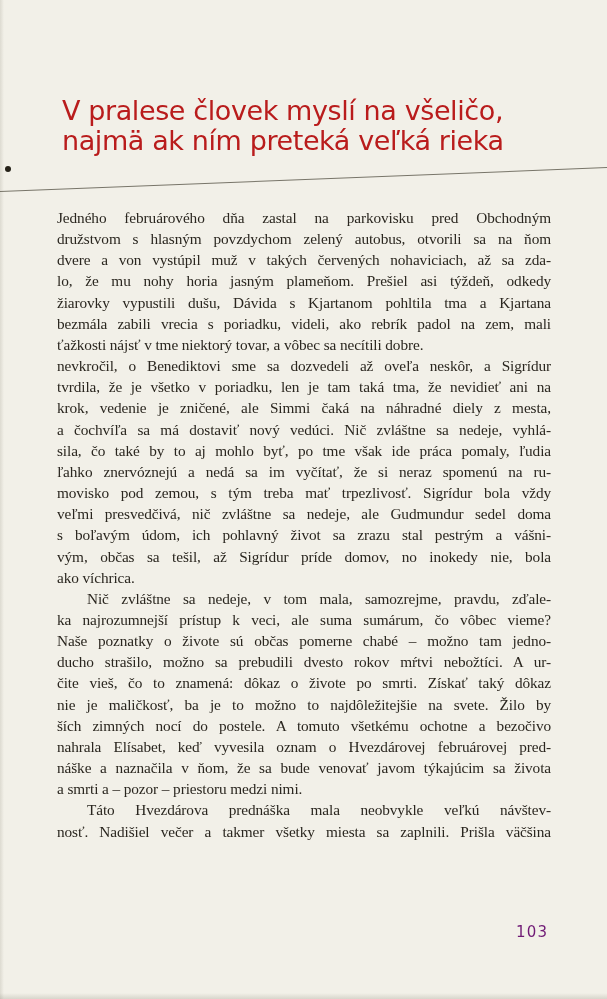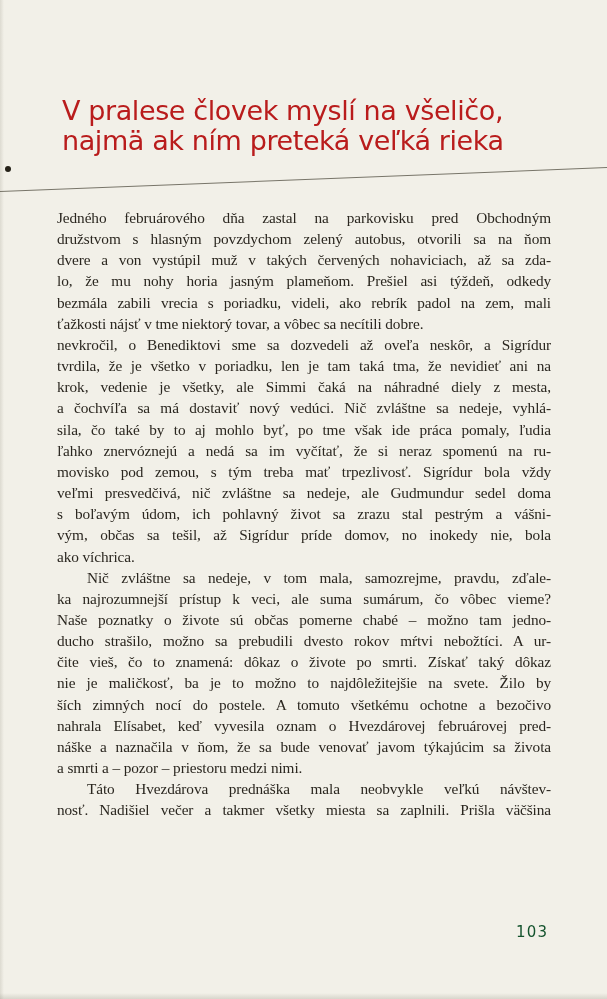--- a/index.html
+++ b/index.html
@@ -83,21 +83,21 @@
     text-align-last: justify;
   }
   .line.first { text-indent: 30px; }
   .page-number {
     position: absolute;
     left: 516px;
     top: 923px;
     font-family: "DejaVu Sans", sans-serif;
     font-size: 15px;
     letter-spacing: 1.2px;
-    color: #14532d;
+    color: #701a75;
   }
 </style>
 </head>
 <body>
 
 <div class="page">
   <span class="edge-dot"></span>
 
   <h1 class="heading">
     <span class="hl">V pralese človek myslí na všeličo,</span>
@@ -105,27 +105,28 @@
   </h1>
 
   <div class="rule"></div>
 
   <main class="body-text">
       <p class="para">
         <span class="line just">Jedného februárového dňa zastal na parkovisku pred Obchodným</span>
         <span class="line just">družstvom s hlasným povzdychom zelený autobus, otvorili sa na ňom</span>
         <span class="line just">dvere a von vystúpil muž v takých červených nohaviciach, až sa zda-</span>
         <span class="line just">lo, že mu nohy horia jasným plameňom. Prešiel asi týždeň, odkedy</span>
+        <span class="line just">žiarovky vypustili dušu, Dávida s Kjartanom pohltila tma a Kjartana</span>
         <span class="line just">bezmála zabili vrecia s poriadku, videli, ako rebrík padol na zem, mali</span>
         <span class="line">ťažkosti nájsť v tme niektorý tovar, a vôbec sa necítili dobre.</span>
       </p>
       <p class="para">
         <span class="line just">nevkročil, o Benediktovi sme sa dozvedeli až oveľa neskôr, a Sigrídur</span>
         <span class="line just">tvrdila, že je všetko v poriadku, len je tam taká tma, že nevidieť ani na</span>
-        <span class="line just">krok, vedenie je všetky, ale Simmi čaká na náhradné diely z mesta,</span>
+        <span class="line just">krok, vedenie je zničené, ale Simmi čaká na náhradné diely z mesta,</span>
         <span class="line just">a čochvíľa sa má dostaviť nový vedúci. Nič zvláštne sa nedeje, vyhlá-</span>
         <span class="line just">sila, čo také by to aj mohlo byť, po tme však ide práca pomaly, ľudia</span>
         <span class="line just">ľahko znervóznejú a nedá sa im vyčítať, že si neraz spomenú na ru-</span>
         <span class="line just">movisko pod zemou, s tým treba mať trpezlivosť. Sigrídur bola vždy</span>
         <span class="line just">veľmi presvedčivá, nič zvláštne sa nedeje, ale Gudmundur sedel doma</span>
         <span class="line just">s boľavým údom, ich pohlavný život sa zrazu stal pestrým a vášni-</span>
         <span class="line just">vým, občas sa tešil, až Sigrídur príde domov, no inokedy nie, bola</span>
         <span class="line">ako víchrica.</span>
       </p>
       <p class="para">

